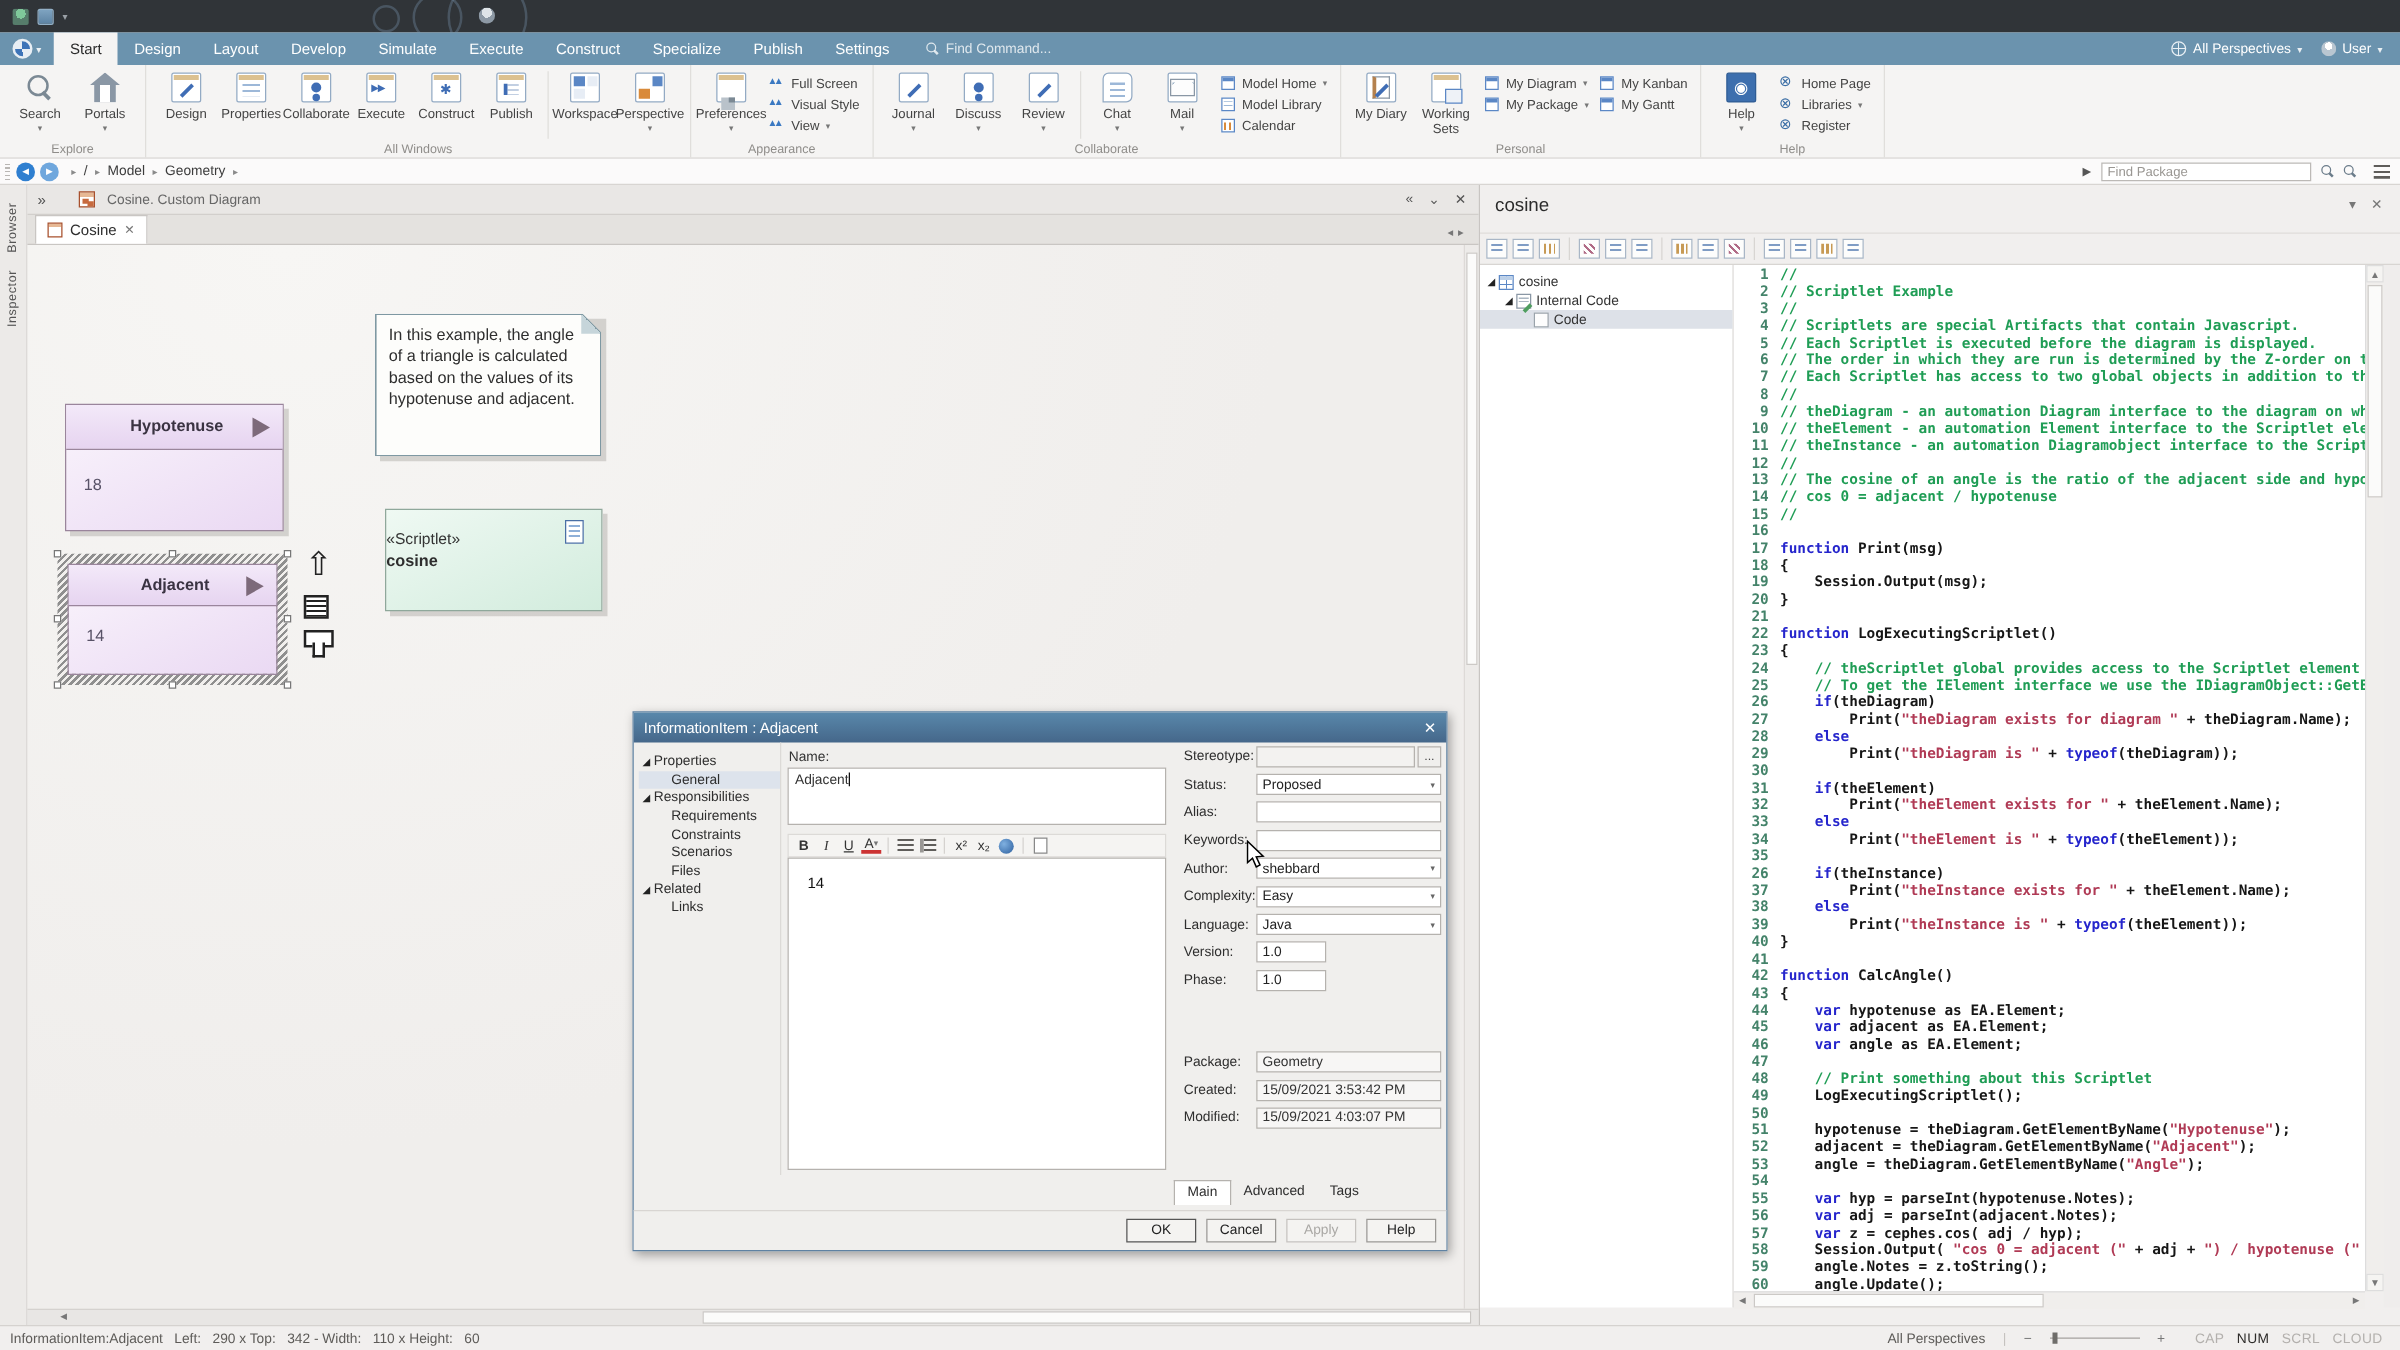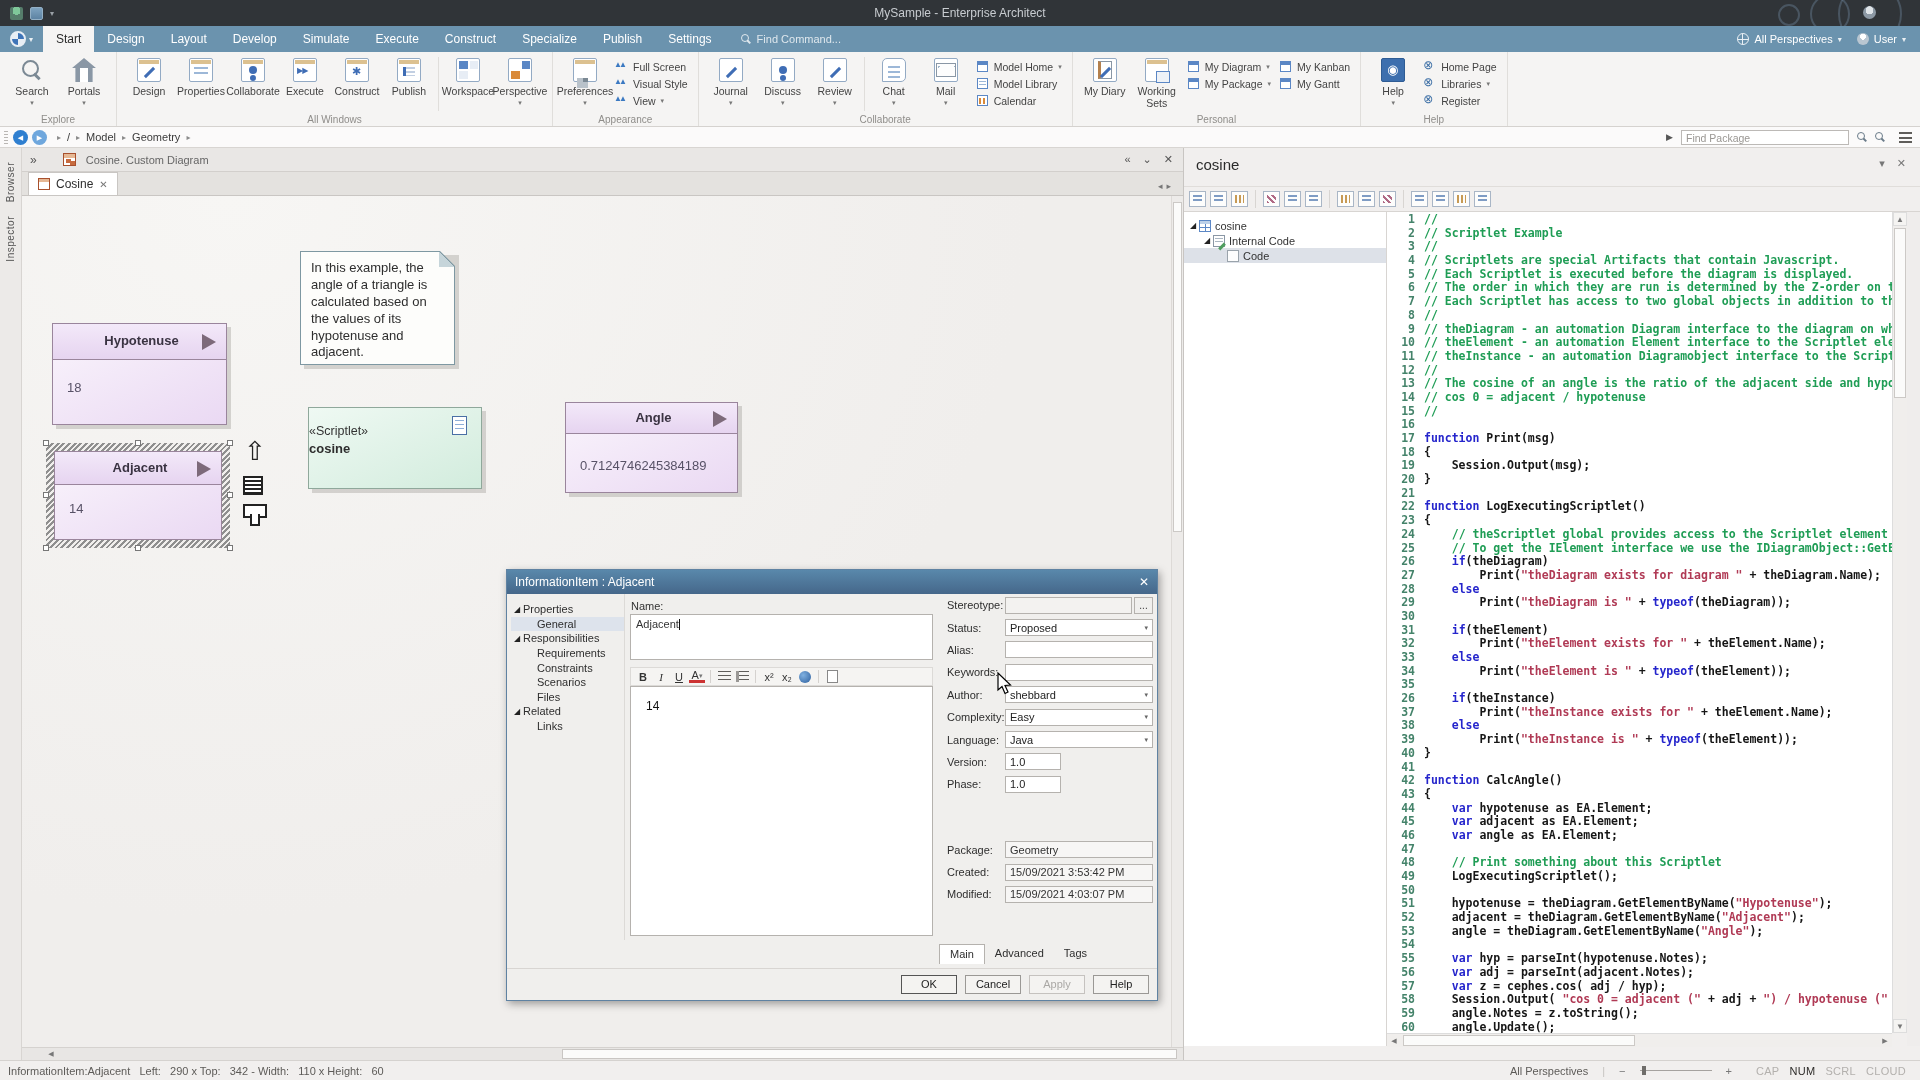--- a/index.html
+++ b/index.html
@@ -239,21 +239,20 @@
 </style>
 </head>
 <body>
 
 <div id="titlebar">
   <div class="tb-left">
     <span class="tb-ico person"></span>
     <span class="tb-ico grid"></span>
     <span class="tb-caret">▾</span>
   </div>
-  <div class="tb-title">MySample - Enterprise Architect</div>
   <div class="tb-swirl">
     <i></i>
       <i></i>
       <i></i>
     <span class="tb-user"></span>
   </div>
 </div>
 
 <div id="menubar">
   <span class="ea-logo">
@@ -520,21 +519,21 @@
   <div class="dtab">
     <span class="dtab-ico"></span>
     <span>Cosine</span>
     <span class="dtab-close">✕</span>
   </div>
   <span class="tab-arrows">◂▸</span>
 </div>
 
 <div id="canvas">
 
-  <div class="note" style="left:278px;top:55px;width:155px;height:114px;">
+  <div class="note" style="left:278px;top:55px;width:181px;height:114px;">
     <div class="shadow"></div>
       <div class="body"></div>
     <div class="inner">In this example, the angle of a triangle is calculated based on the values of its hypotenuse and adjacent.</div>
     <div class="fold"></div>
   </div>
 
   <div class="el" style="left:30px;top:127px;width:175px;height:102px;">
     <div class="el-head">
         <span class="el-name">Hypotenuse</span>
         <span class="el-tri"></span>
@@ -562,27 +561,20 @@
   <span class="ql-arrow" style="left:222px;top:242px;">⇧</span>
   <span class="ql-bars" style="left:221px;top:280px;"></span>
   <span class="ql-plunger" style="left:221px;top:308px;"></span>
 
   <div id="scriptlet" style="left:286px;top:211px;width:174px;height:82px;">
     <div class="st">«Scriptlet»</div>
     <div class="nm">cosine</div>
     <span class="doc-ico"></span>
   </div>
 
-  <div class="el" style="left:543px;top:206px;width:173px;height:91px;">
-    <div class="el-head" style="height:31px;">
-        <span class="el-name" style="top:7px;">Angle</span>
-        <span class="el-tri" style="top:8px;"></span>
-      </div>
-    <div class="el-body" style="padding-top:24px;">0.7124746245384189</div>
-  </div>
 
 </div>
 <div id="canvas-vscroll">
     <div class="thumb"></div>
   </div>
 <div id="canvas-hscroll">
   <span class="harrow">◀</span>
   <div class="thumb"></div>
 </div>
 

